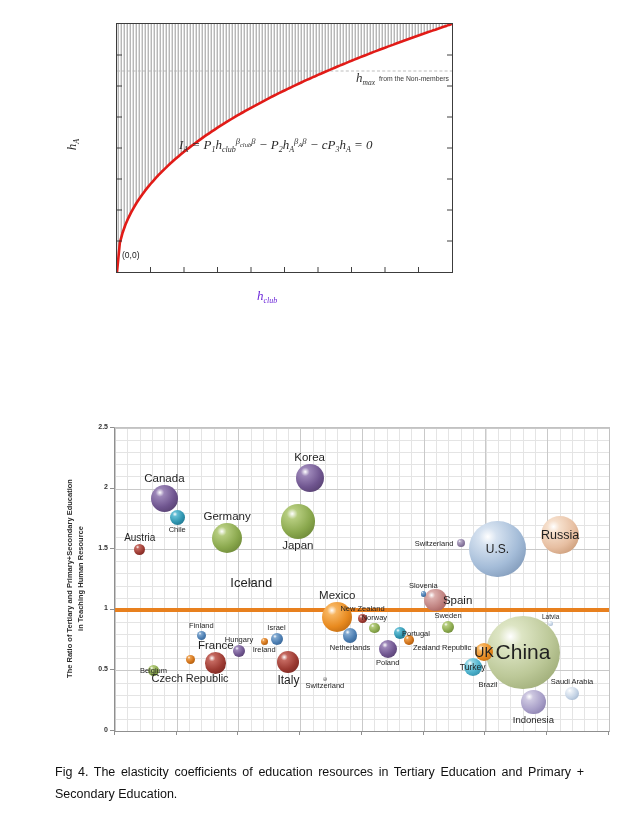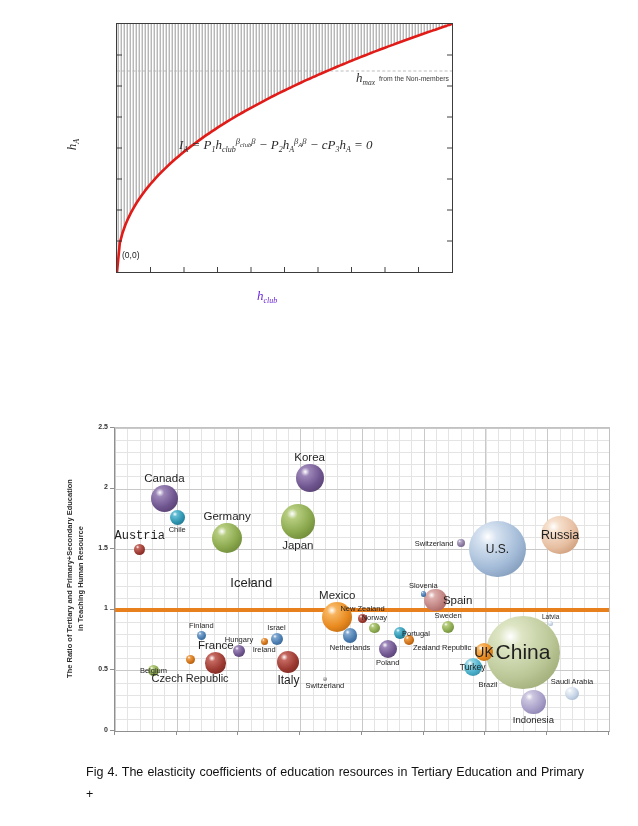--- a/index.html
+++ b/index.html
@@ -42,21 +42,21 @@
             repeating-linear-gradient(to bottom,#e4e4e4 0px,#e4e4e4 1px,transparent 1px,transparent 12.12px);}
   .ytick{position:absolute;left:24px;width:24px;text-align:right;font-size:7px;font-weight:bold;color:#333;}
   #f4tickstrip-y{position:absolute;left:50px;top:7px;width:4px;height:304px;
      background-image:repeating-linear-gradient(to bottom,#8f8f8f 0px,#8f8f8f 1px,transparent 1px,transparent 60.6px);}
   #f4tickstrip-x{position:absolute;left:54px;top:311px;width:495px;height:4px;
      background-image:repeating-linear-gradient(to right,#8f8f8f 0px,#8f8f8f 1px,transparent 1px,transparent 61.75px);}
   .refline{position:absolute;left:0;width:494px;height:4px;z-index:1;}
   .bubble{position:absolute;border-radius:50%;z-index:2;}
   .blabel{position:absolute;white-space:nowrap;color:#1f1f1f;z-index:3;}
   #cap4{position:absolute;left:55px;top:761px;width:529px;font-size:12.5px;color:#111;line-height:22px;}
-  .cap-justify{text-align:justify;text-align-last:justify;margin-left:31px;}
+  .cap-justify{text-align:justify;text-align-last:justify;}
 </style>
 </head>
 <body>
 
 <div id="page">
 
   <div id="fig3">
     <svg id="f3svg" width="335" height="248">
         <defs>
           <pattern id="hatch" width="3" height="8" patternUnits="userSpaceOnUse">
@@ -151,21 +151,21 @@
         <div class="bubble" style="left: 289.2px; top: 207.4px; width: 9.4px; height: 9.4px; background: radial-gradient(circle at 33% 28%, rgb(255, 255, 255) 0%, rgb(237, 160, 79) 16%, rgb(207, 113, 24) 56%, rgb(145, 80, 14) 100%);"></div>
         <div class="bubble" style="left: 81.9px; top: 202.8px; width: 9px; height: 9px; background: radial-gradient(circle at 33% 28%, rgb(255, 255, 255) 0%, rgb(127, 167, 207) 16%, rgb(74, 124, 176) 56%, rgb(46, 87, 132) 100%);"></div>
         <div class="bubble" style="left: 70.6px; top: 227px; width: 9px; height: 9px; background: radial-gradient(circle at 33% 28%, rgb(255, 255, 255) 0%, rgb(237, 160, 79) 16%, rgb(207, 113, 24) 56%, rgb(145, 80, 14) 100%);"></div>
         <div class="bubble" style="left: 243.2px; top: 186px; width: 8.6px; height: 8.6px; background: radial-gradient(circle at 33% 28%, rgb(255, 255, 255) 0%, rgb(196, 104, 95) 16%, rgb(156, 58, 50) 56%, rgb(105, 31, 26) 100%);"></div>
         <div class="bubble" style="left: 341.5px; top: 110.8px; width: 8.6px; height: 8.6px; background: radial-gradient(circle at 33% 28%, rgb(255, 255, 255) 0%, rgb(181, 169, 198) 16%, rgb(140, 123, 162) 56%, rgb(99, 83, 119) 100%);"></div>
         <div class="bubble" style="left: 145.7px; top: 209.8px; width: 7px; height: 7px; background: radial-gradient(circle at 33% 28%, rgb(255, 255, 255) 0%, rgb(237, 160, 79) 16%, rgb(207, 113, 24) 56%, rgb(145, 80, 14) 100%);"></div>
         <div class="bubble" style="left: 305.6px; top: 163.3px; width: 5.4px; height: 5.4px; background: radial-gradient(circle at 33% 28%, rgb(255, 255, 255) 0%, rgb(127, 167, 207) 16%, rgb(74, 124, 176) 56%, rgb(46, 87, 132) 100%);"></div>
         <div class="bubble" style="left: 433px; top: 193px; width: 5.4px; height: 5.4px; background: radial-gradient(circle at 33% 28%, rgb(255, 255, 255) 0%, rgb(233, 239, 246) 16%, rgb(195, 210, 228) 56%, rgb(147, 169, 196) 100%);"></div>
         <div class="bubble" style="left: 134.3px; top: 151.9px; width: 4px; height: 4px; background: radial-gradient(circle at 33% 28%, rgb(255, 255, 255) 0%, rgb(196, 196, 196) 16%, rgb(154, 154, 154) 56%, rgb(110, 110, 110) 100%);"></div>
         <div class="bubble" style="left: 207.9px; top: 248.9px; width: 4px; height: 4px; background: radial-gradient(circle at 33% 28%, rgb(255, 255, 255) 0%, rgb(196, 196, 196) 16%, rgb(154, 154, 154) 56%, rgb(110, 110, 110) 100%);"></div>
-        <span class="blabel" style="font-size: 12px; left: 24.7px; top: 114.5px; transform: translate(-50%, -100%); font-family: Liberation Mono, monospace;">Austria</span>
+        <span class="blabel" style="font-size: 10px; left: 24.7px; top: 114.5px; transform: translate(-50%, -100%);">Austria</span>
         <span class="blabel" style="font-size: 11.5px; left: 49.4px; top: 55.8px; transform: translate(-50%, -100%);">Canada</span>
         <span class="blabel" style="font-size: 7.5px; left: 62.2px; top: 97.4px; transform: translate(-50%, 0px);">Chile</span>
         <span class="blabel" style="font-size: 11.5px; left: 112.1px; top: 94.3px; transform: translate(-50%, -100%);">Germany</span>
         <span class="blabel" style="font-size: 11.5px; left: 194.6px; top: 34.7px; transform: translate(-50%, -100%);">Korea</span>
         <span class="blabel" style="font-size: 11.5px; left: 182.8px; top: 110.6px; transform: translate(-50%, 0px);">Japan</span>
         <span class="blabel" style="font-size: 13px; left: 136.3px; top: 153.9px; transform: translate(-50%, -50%);">Iceland</span>
         <span class="blabel" style="font-size: 7.5px; left: 86.4px; top: 201.8px; transform: translate(-50%, -100%);">Finland</span>
         <span class="blabel" style="font-size: 11px; left: 75.1px; top: 244px; transform: translate(-50%, 0px);">Czech Republic</span>
         <span class="blabel" style="font-size: 7.5px; left: 38.5px; top: 242.4px; transform: translate(-50%, -50%);">Belgium</span>
         <span class="blabel" style="font-size: 11.5px; left: 100.8px; top: 223.4px; transform: translate(-50%, -100%);">France</span>
@@ -191,15 +191,16 @@
         <span class="blabel" style="font-size: 14px; left: 369px; top: 224.2px; transform: translate(-50%, -50%);">UK</span>
         <span class="blabel" style="font-size: 8.5px; left: 357.7px; top: 238.8px; transform: translate(-50%, -50%);">Turkey</span>
         <span class="blabel" style="font-size: 21px; left: 408px; top: 224.2px; transform: translate(-50%, -50%);">China</span>
         <span class="blabel" style="font-size: 7.5px; left: 373px; top: 256.3px; transform: translate(-50%, -50%);">Brazil</span>
         <span class="blabel" style="font-size: 9.5px; left: 418.4px; top: 286.2px; transform: translate(-50%, 0px);">Indonesia</span>
         <span class="blabel" style="font-size: 7.5px; left: 457px; top: 257.7px; transform: translate(-50%, -100%);">Saudi Arabia</span>
       </div>
   </div>
   <div id="cap4">
     <div class="cap-justify">Fig 4. The elasticity coefficients of education resources in Tertiary Education and Primary +</div>
+    <div>Secondary Education.</div>
   </div>
 
 </div>
 
 </body></html>

